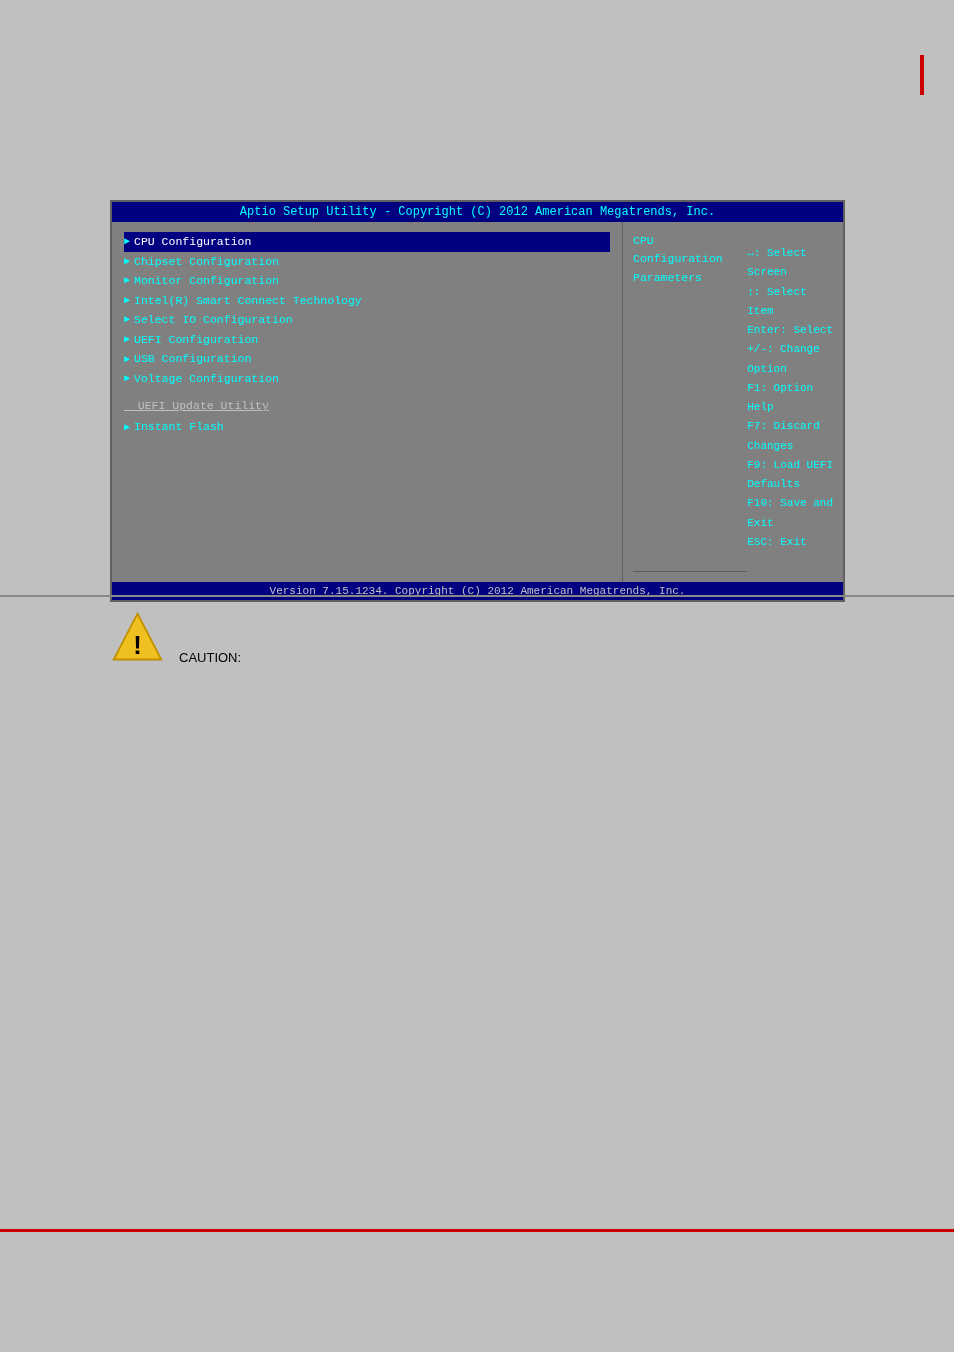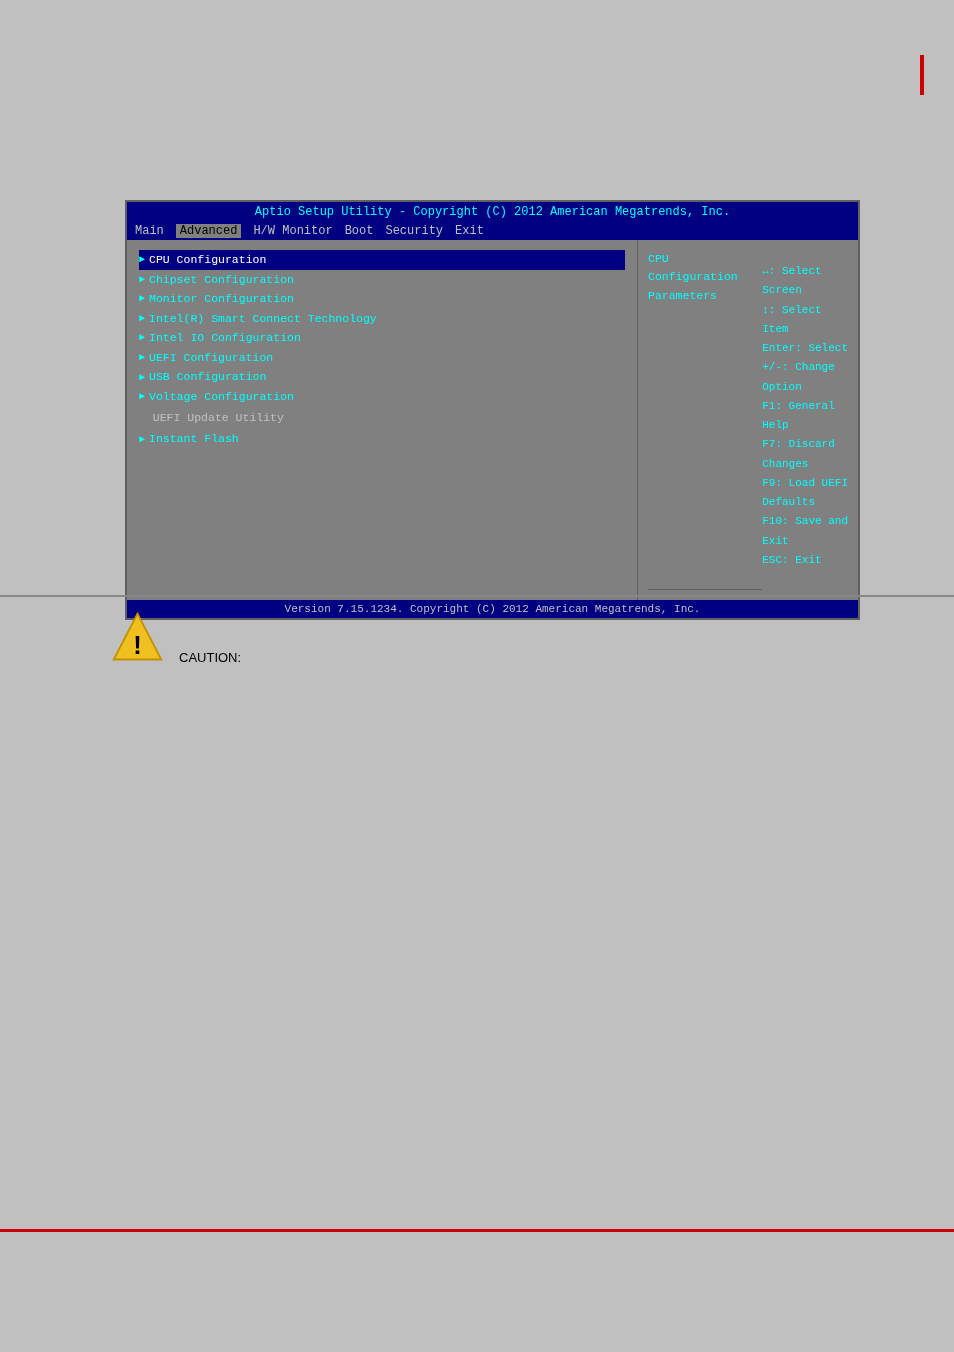--- a/index.html
+++ b/index.html
@@ -18,21 +18,21 @@
       right: 30px;
       width: 4px;
       height: 40px;
       background: #cc0000;
     }
 
     
     .bios-screen {
       position: absolute;
       top: 200px;
-      left: 125px;
+      left: 110px;
       width: 735px;
       background: #808080;
       border: 2px solid #606060;
     }
 
     
     .bios-title-bar {
       background: #000080;
       color: #00ffff;
       text-align: center;
@@ -87,20 +87,22 @@
       color: #ffffff;
     }
     .bios-left .menu-item .arrow {
       color: #00ffff;
       font-size: 10px;
     }
     .bios-left .section-label {
       color: #c0c0c0;
       font-size: 11.5px;
       line-height: 2.0;
+      margin-top: 6px;
+      text-decoration: underline;
     }
 
     
     .bios-right {
       width: 220px;
       padding: 10px 10px;
       display: flex;
       flex-direction: row;
     }
 
@@ -175,28 +177,20 @@
 <body>
 
 <div class="top-bar"></div>
 
 <div class="bios-screen">
 
   <div class="bios-title-bar">
     <span>Aptio Setup Utility - Copyright (C) 2012 American Megatrends, Inc.</span>
   </div>
 
-  <div class="bios-menu-bar">
-    <span>Main</span>
-    <span class="active">Advanced</span>
-    <span>H/W Monitor</span>
-    <span>Boot</span>
-    <span>Security</span>
-    <span>Exit</span>
-  </div>
 
   <div class="bios-content">
 
     <div class="bios-left">
       <div class="menu-item selected">
         <span class="arrow">►</span>
         <span>CPU Configuration</span>
       </div>
       <div class="menu-item">
         <span class="arrow">►</span>
@@ -205,21 +199,21 @@
       <div class="menu-item">
         <span class="arrow">►</span>
         <span>Monitor Configuration</span>
       </div>
       <div class="menu-item">
         <span class="arrow">►</span>
         <span>Intel(R) Smart Connect Technology</span>
       </div>
       <div class="menu-item">
         <span class="arrow">►</span>
-        <span>Intel IO Configuration</span>
+        <span>Select IO Configuration</span>
       </div>
       <div class="menu-item">
         <span class="arrow">►</span>
         <span>UEFI Configuration</span>
       </div>
       <div class="menu-item">
         <span class="arrow">►</span>
         <span>USB Configuration</span>
       </div>
       <div class="menu-item">
@@ -235,21 +229,21 @@
       </div>
     </div>
 
     <div class="bios-right">
       <div class="bios-description">CPU Configuration Parameters</div>
       <div class="bios-help">
         <div>↔: Select Screen</div>
         <div>↕: Select Item</div>
         <div>Enter: Select</div>
         <div>+/-: Change Option</div>
-        <div>F1: General Help</div>
+        <div>F1: Option Help</div>
         <div>F7: Discard Changes</div>
         <div>F9: Load UEFI Defaults</div>
         <div>F10: Save and Exit</div>
         <div>ESC: Exit</div>
       </div>
     </div>
 
   </div>
 
   <div class="bios-status-bar">

